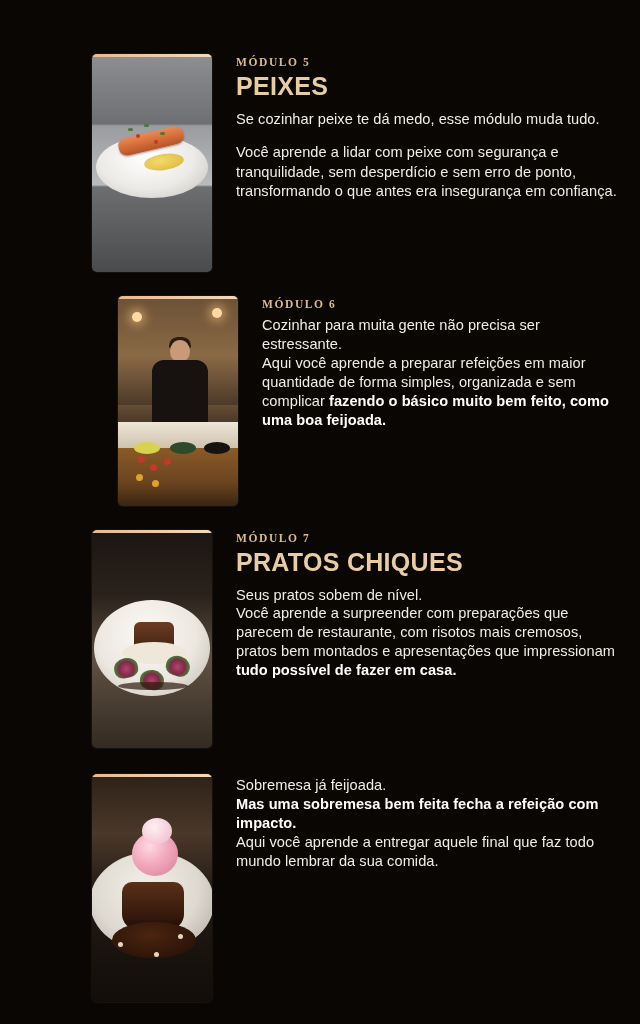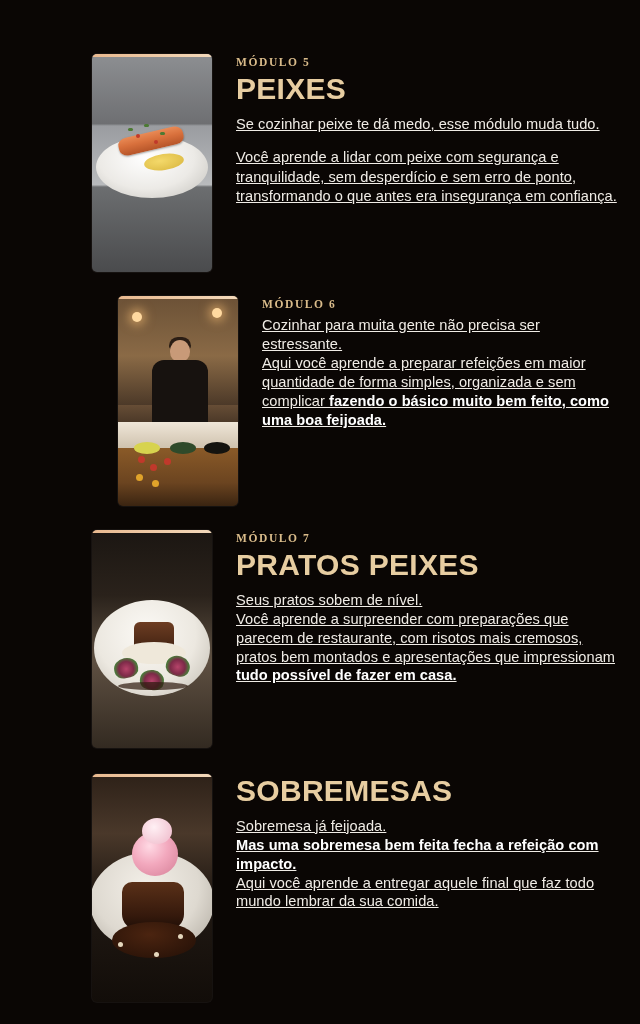--- a/index.html
+++ b/index.html
@@ -149,35 +149,34 @@
     font-family: "Liberation Serif", serif;
     color: #d9bb8a;
     font-size: 11.5px;
     letter-spacing: 1.6px;
     margin: 0 0 6px 0;
     font-weight: 700;
   }
   h2.title {
     margin: 0 0 10px 0;
     color: #e7cda1;
-    font-size: 30px;
+    font-size: 25px;
     line-height: 1.02;
     letter-spacing: 0.3px;
     font-weight: 700;
   }
   .t-2 { font-size: 27.5px; }
   .t-3 { font-size: 30px; }
   .t-4 { font-size: 29px; }
   .body {
     margin: 0;
     color: #f0ece6;
     font-size: 14.6px;
     line-height: 1.34;
     letter-spacing: 0.05px;
-    text-decoration: underline;
   }
   .body + .body { margin-top: 14px; }
   .body b { font-weight: 700; color: #ffffff; }
   .tight { line-height: 1.3; }
 </style>
 </head>
 <body>
 
 <div class="page">
 
@@ -248,21 +247,21 @@
           <div class="rice"></div>
           <div class="fig f1"></div>
             <div class="fig f2"></div>
             <div class="fig f3"></div>
           <div class="drizzle"></div>
         </div>
       </div>
     </div>
     <div class="text">
       <p class="eyebrow">MÓDULO 7</p>
-      <h2 class="title t-3">PRATOS PEIXES</h2>
+      <h2 class="title t-3">PRATOS CHIQUES</h2>
       <p class="body tight">
         <span>Seus pratos sobem de nível.</span><br>
         <span>Você aprende a surpreender com preparações que parecem de restaurante, com risotos mais cremosos, pratos bem montados e apresentações que impressionam </span><b>tudo possível de fazer em casa.</b>
       </p>
     </div>
   </section>
 
   <section class="module mod-4">
     <div class="thumb-wrap">
       <div class="thumb thumb-4">
@@ -273,21 +272,20 @@
           <div class="flow"></div>
           <div class="scoop"></div>
           <div class="scoop2"></div>
           <div class="nut n1"></div>
             <div class="nut n2"></div>
             <div class="nut n3"></div>
         </div>
       </div>
     </div>
     <div class="text">
-      <h2 class="title t-4">SOBREMESAS</h2>
       <p class="body tight">
         <span>Sobremesa já feijoada.</span><br>
         <b>Mas uma sobremesa bem feita fecha a refeição com impacto.</b><br>
         <span>Aqui você aprende a entregar aquele final que faz todo mundo lembrar da sua comida.</span>
       </p>
     </div>
   </section>
 
 </div>
 

